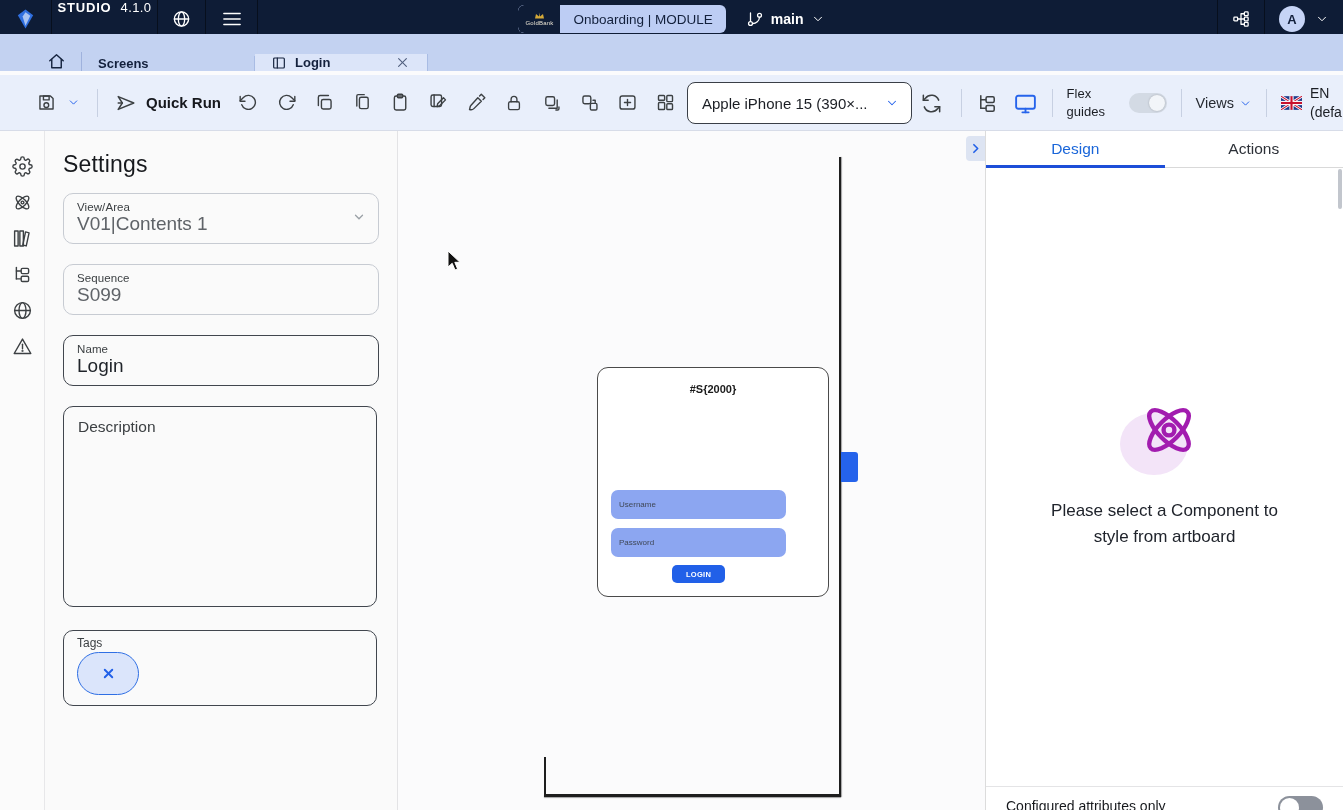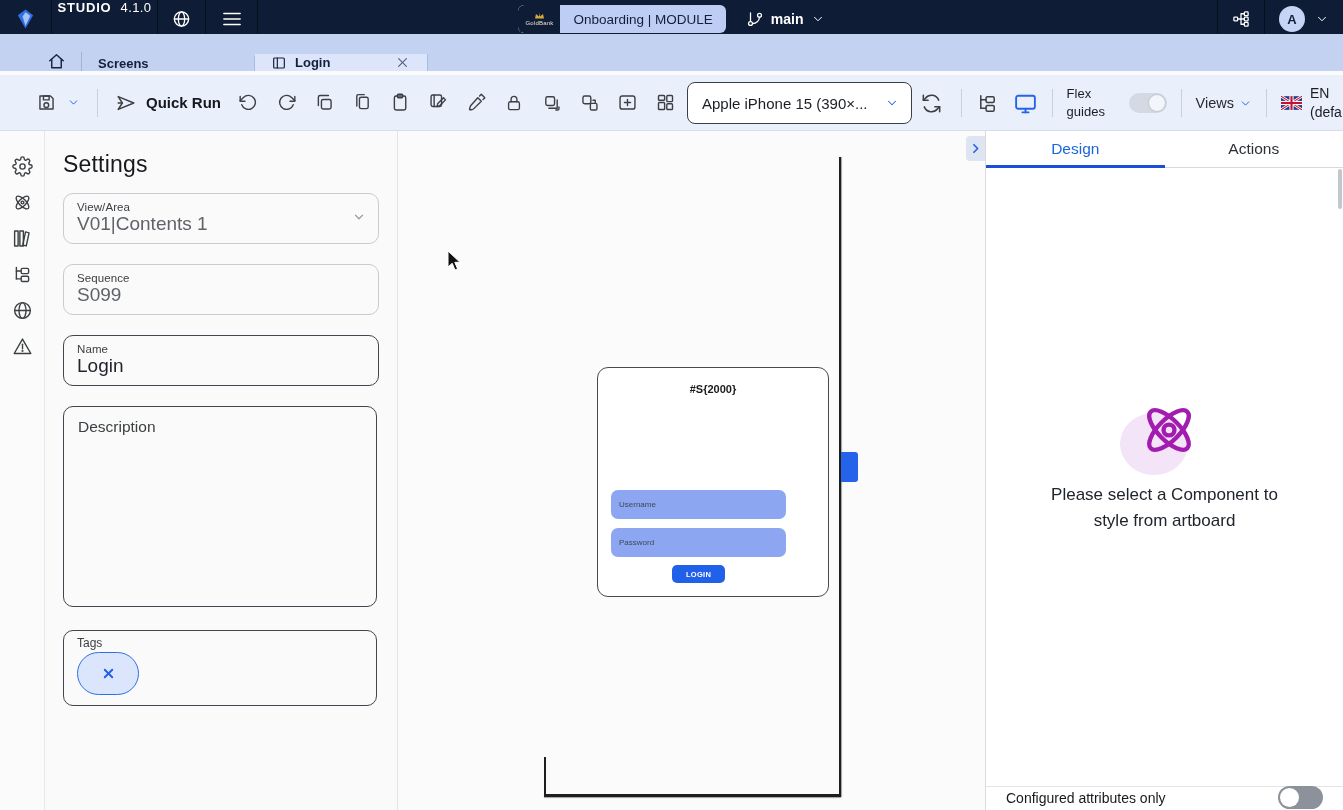--- a/index.html
+++ b/index.html
@@ -89,22 +89,22 @@
   
   .inspector { position:absolute; right:0; top:131px; width:358px; bottom:0; background:#fff; border-left:1px solid #dcdcdc; }
   .insp-tabs { display:flex; height:37px; border-bottom:1px solid #d9d9d9; }
   .insp-tab { flex:1; display:flex; align-items:center; justify-content:center; font-size:15.5px; color:#2d3138; position:relative; }
   .insp-tab.active { color:#1a66d9; }
   .insp-tab.active::after { content:""; position:absolute; left:0; right:0; bottom:-1px; height:3px; background:#1d4ed8; }
   .empty { position:absolute; left:0; right:0; top:268px; display:flex; flex-direction:column; align-items:center; }
   .empty .art { position:relative; width:90px; height:74px; }
   .empty .blob { position:absolute; left:0; top:14px; width:68px; height:62px; border-radius:50%; background:#f3e4f8; }
   .empty .atom { position:absolute; left:18px; top:0; }
-  .empty .msg { margin-top:9px; width:240px; text-align:center; font-size:17px; color:#20242c; line-height:1.5; }
-  .insp-footer { position:absolute; left:0; right:0; bottom:0; height:24px; border-top:1px solid #e4e4e6; padding:9px 20px 12px 20px; display:flex; align-items:center; justify-content:space-between; background:#fff; }
+  .empty .msg { margin-top:25px; width:240px; text-align:center; font-size:17px; color:#20242c; line-height:1.5; }
+  .insp-footer { position:absolute; left:0; right:0; bottom:0; height:24px; border-top:1px solid #e4e4e6; padding:9px 20px 12px 20px; display:flex; align-items:flex-start; justify-content:space-between; background:#fff; }
   .insp-footer .flbl { font-size:14px; color:#17191d; padding-top:2px; }
   .toggle-off { width:45px; height:23px; border-radius:12px; background:#8c919b; position:relative; flex:none; }
   .toggle-off .knob { position:absolute; left:2px; top:2px; width:19px; height:19px; border-radius:50%; background:#fff; }
   .insp-scroll { position:absolute; right:1px; top:38px; width:4px; height:40px; border-radius:2px; background:#c2c6cd; }
 </style>
 </head>
 <body>
 
 <div id="app">
 

